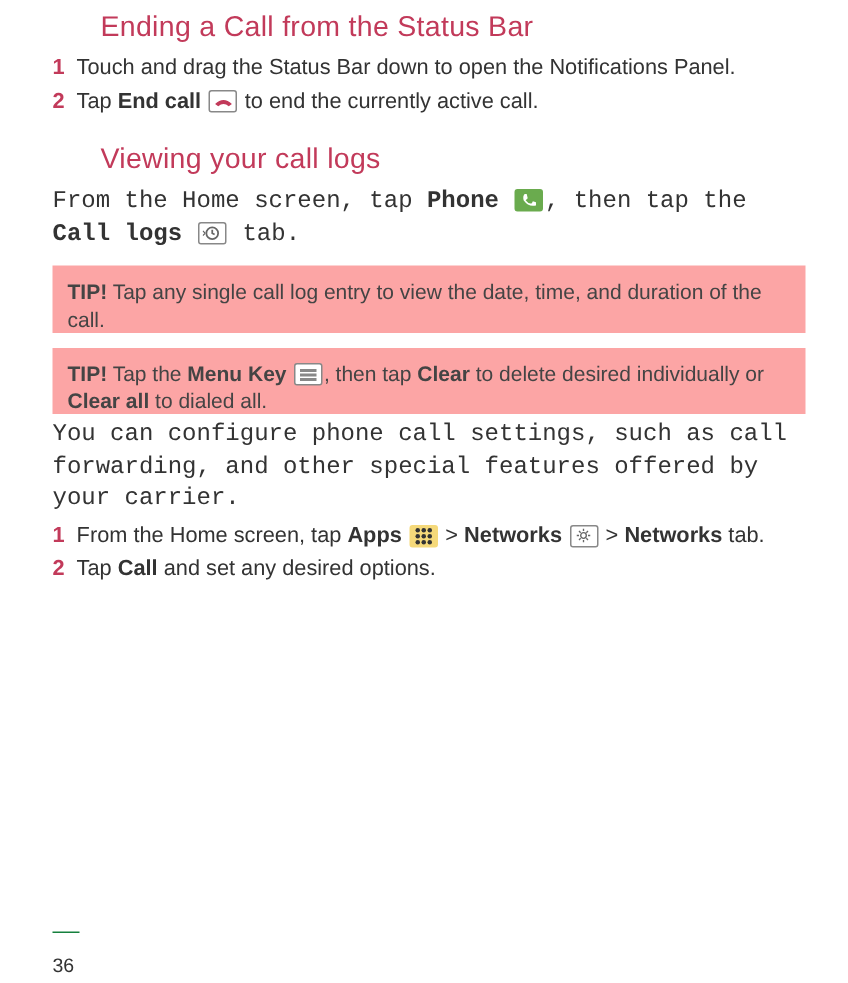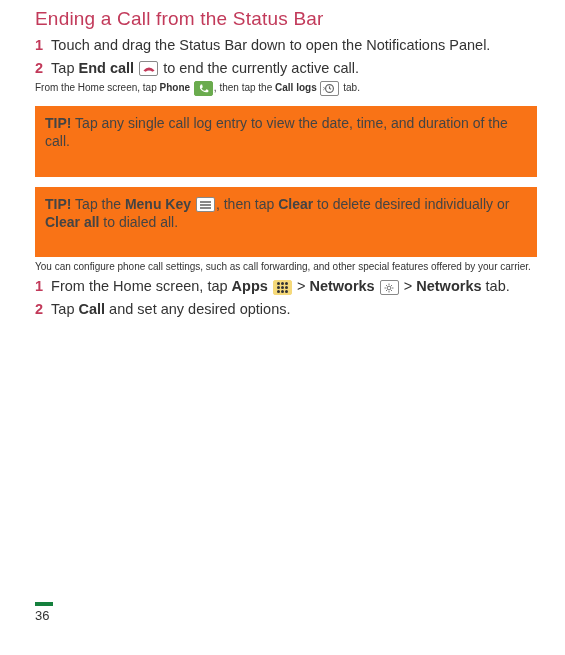--- a/index.html
+++ b/index.html
@@ -15,41 +15,43 @@
     .content {
       padding: 8px 28px 0 35px;
     }
     h2 {
       color: #c23a5a;
       font-size: 19px;
       font-weight: normal;
       margin-bottom: 6px;
       margin-top: 0;
       letter-spacing: 0.2px;
+      margin-left: 32px;
     }
     h2.spaced-top { margin-top: 18px; }
     h2.spaced-top-more { margin-top: 28px; }
     .step-line {
       font-size: 14.5px;
       line-height: 1.35;
       margin-bottom: 3px;
       display: flex;
       align-items: flex-start;
     }
     .step-num {
       color: #c23a5a;
       font-weight: bold;
       margin-right: 8px;
       flex-shrink: 0;
     }
     .step-text { flex: 1; }
     .body-text {
-      font-size: 10px;
+      font-size: 16px;
       line-height: 1.35;
       margin-bottom: 4px;
+      font-family: Liberation Mono, monospace;
     }
     .bold { font-weight: bold; }
     .icon-box {
       display: inline-flex;
       width: 19px;
       height: 15px;
       border: 1px solid #888;
       border-radius: 2px;
       vertical-align: middle;
       align-items: center;
@@ -98,35 +100,35 @@
       width: 3px;
       height: 3px;
       background: #333;
       border-radius: 50%;
     }
     .icon-settings {
       background: #fff;
     }
     .icon-settings svg { width: 12px; height: 12px; }
     .tip-box {
-      background: #f97316;
-      padding: 8px 10px 26px 10px;
+      background: #fca5a5;
+      padding: 8px 10px 0 10px;
       font-size: 14px;
       line-height: 1.3;
       margin-top: 10px;
       color: #444;
       margin-bottom: 3px;
     }
     .page-num {
       position: absolute;
-      bottom: 32px;
+      bottom: 4px;
       left: 35px;
       font-size: 13px;
-      border-top: 4px solid #15803d;
-      padding-top: 2px;
+      border-top: 1px solid #15803d;
+      padding-top: 14px;
       width: 18px;
     }
   </style>
 </head>
 <body>
 
 <div class="content">
 
   <h2>Ending a Call from the Status Bar</h2>
   <div class="step-line">
@@ -138,20 +140,21 @@
     <span class="step-text">
       <span>Tap </span><span class="bold">End call</span>
       <span class="icon-box">
         <svg class="icon-end-call-svg" viewBox="0 0 20 12">
             <path d="M2 8 Q10 0 18 8 L15 10 Q10 6 5 10 Z" fill="#c23a5a"></path>
           </svg>
       </span><span> to end the currently active call.</span>
     </span>
   </div>
 
+  <h2 class="spaced-top">Viewing your call logs</h2>
   <div class="body-text">
     <span>From the Home screen, tap </span><span class="bold">Phone</span>
     <span class="icon-box icon-phone">
       <svg viewBox="0 0 16 16">
           <path d="M4 2 L6 2 L7 6 L5 8 Q8 12 11 11 L12 9 L15 10 L15 13 Q8 15 3 8 Q2 4 4 2 Z" fill="#fff"></path>
         </svg>
     </span><span>, then tap the </span><span class="bold">Call logs</span>
     <span class="icon-box icon-calllogs">
       <svg viewBox="0 0 16 14">
           <circle cx="8" cy="7" r="5" fill="none" stroke="#666" stroke-width="1.5"></circle>

